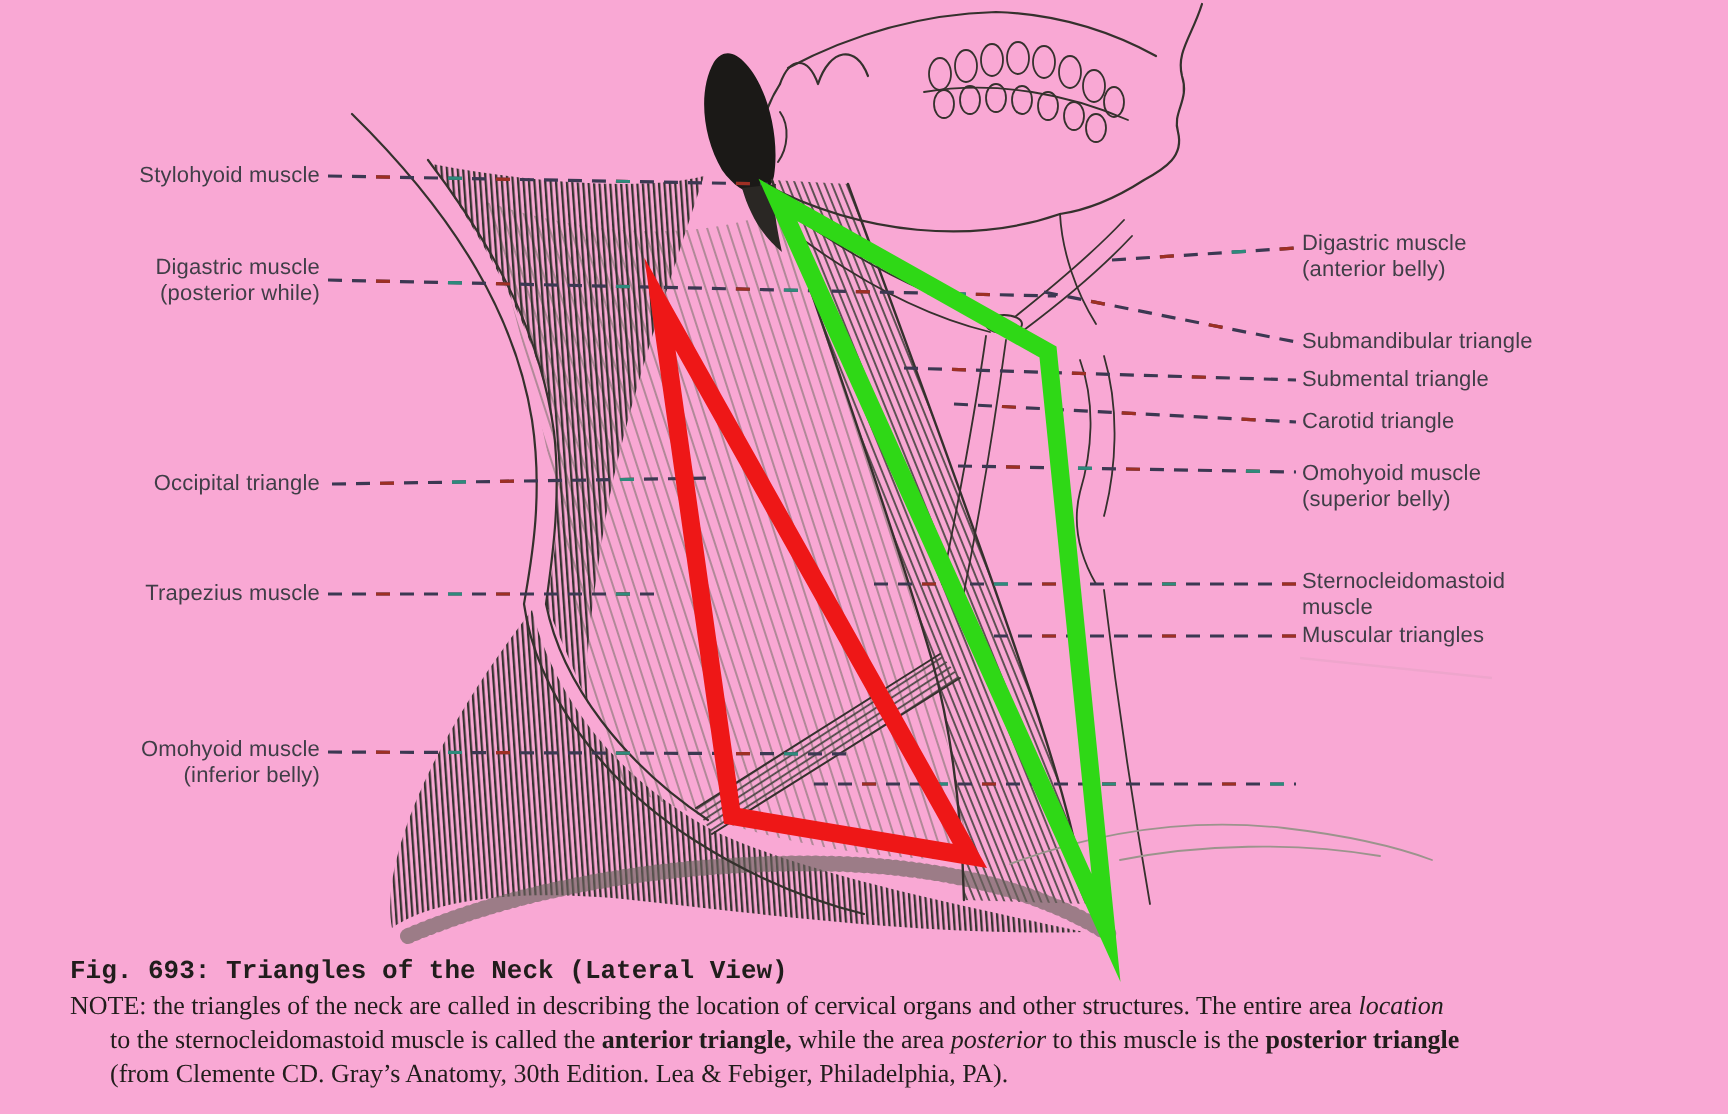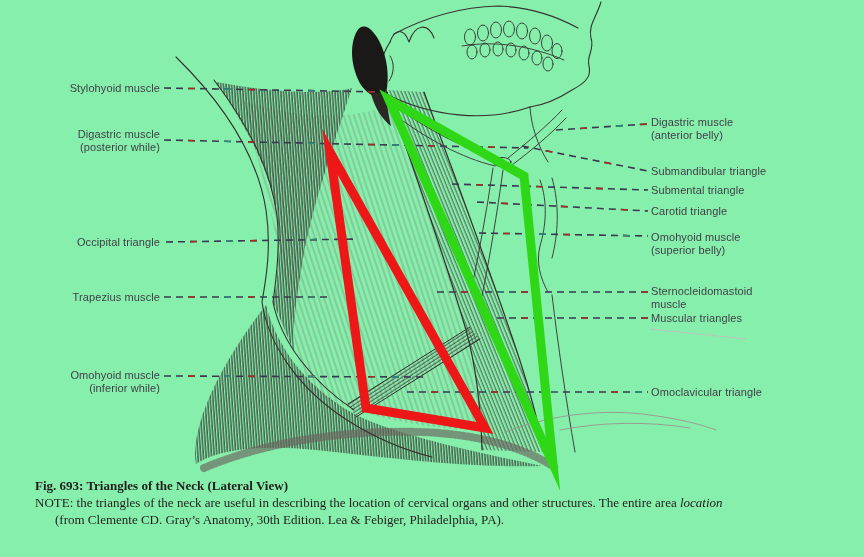--- a/index.html
+++ b/index.html
@@ -1,30 +1,30 @@
 <!DOCTYPE html>
 <html><head>
 <meta charset="utf-8">
 <style>
   html,body{margin:0;padding:0;background:#ffffff;}
-  .stage{position:relative;width:864px;height:557px;background:#86efac;overflow:hidden;
+  .stage{position:relative;width:864px;height:557px;background:#f9a8d4;overflow:hidden;
          font-family:"Liberation Sans",sans-serif;}
   .stage svg{position:absolute;left:0;top:0;}
   
   .lbl{position:absolute;font-size:11px;line-height:13px;color:#403e47;letter-spacing:.1px;}
   .lbl.left{left:0;width:160px;text-align:right;}
   .lbl.right{left:651px;width:210px;text-align:left;}
   
   .ld {stroke:#3c3852;stroke-width:1.6;stroke-dasharray:7 5;fill:none;}
   .ldr{stroke:#9e2f24;stroke-width:1.6;stroke-dasharray:7 53;stroke-dashoffset:-24;fill:none;}
   .ldt{stroke:#2e8a7c;stroke-width:1.6;stroke-dasharray:7 77;stroke-dashoffset:-60;fill:none;}
   
   .caption{position:absolute;left:35px;top:477px;width:822px;
            font-family:"Liberation Serif",serif;font-size:13px;line-height:17px;color:#211d1c;}
-  .cap-title{font-weight:bold;}
+  .cap-title{font-weight:bold;font-family:Liberation Mono, monospace;}
   .cap-line.indent{padding-left:20px;}
 </style>
 </head>
 <body>
 
 <div class="stage">
 
   <svg width="864" height="557" viewBox="0 0 864 557">
     <defs>
       <pattern id="hScm" width="3.4" height="6" patternUnits="userSpaceOnUse" patternTransform="rotate(-22)">
@@ -176,21 +176,21 @@
       <div>(posterior while)</div>
     </div>
   <div class="lbl left" style="top:291px">
       <div>Trapezius muscle</div>
     </div>
   <div class="lbl left" style="top:236px">
       <div>Occipital triangle</div>
     </div>
   <div class="lbl left" style="top:369px">
       <div>Omohyoid muscle</div>
-      <div>(inferior while)</div>
+      <div>(inferior belly)</div>
     </div>
 
   <div class="lbl right" style="top:116px">
       <div>Digastric muscle</div>
       <div>(anterior belly)</div>
     </div>
   <div class="lbl right" style="top:165px">
       <div>Submandibular triangle</div>
     </div>
   <div class="lbl right" style="top:205px">
@@ -203,23 +203,21 @@
       <div>Omohyoid muscle</div>
       <div>(superior belly)</div>
     </div>
   <div class="lbl right" style="top:285px">
       <div>Sternocleidomastoid</div>
       <div>muscle</div>
     </div>
   <div class="lbl right" style="top:312px">
       <div>Muscular triangles</div>
     </div>
-  <div class="lbl right" style="top:386px">
-      <div>Omoclavicular triangle</div>
-    </div>
 
   <div class="caption">
     <div class="cap-title">Fig. 693: Triangles of the Neck (Lateral View)</div>
-    <div class="cap-line"><span>NOTE: the triangles of the neck are useful in describing the location of cervical organs and other structures. The entire area </span><i>location</i></div>
+    <div class="cap-line"><span>NOTE: the triangles of the neck are called in describing the location of cervical organs and other structures. The entire area </span><i>location</i></div>
+    <div class="cap-line indent"><span>to the sternocleidomastoid muscle is called the </span><b>anterior triangle,</b><span> while the area </span><i>posterior</i><span> to this muscle is the </span><b>posterior triangle</b></div>
     <div class="cap-line indent">(from Clemente CD. Gray’s Anatomy, 30th Edition. Lea &amp; Febiger, Philadelphia, PA).</div>
   </div>
 
 </div>
 
 </body></html>

